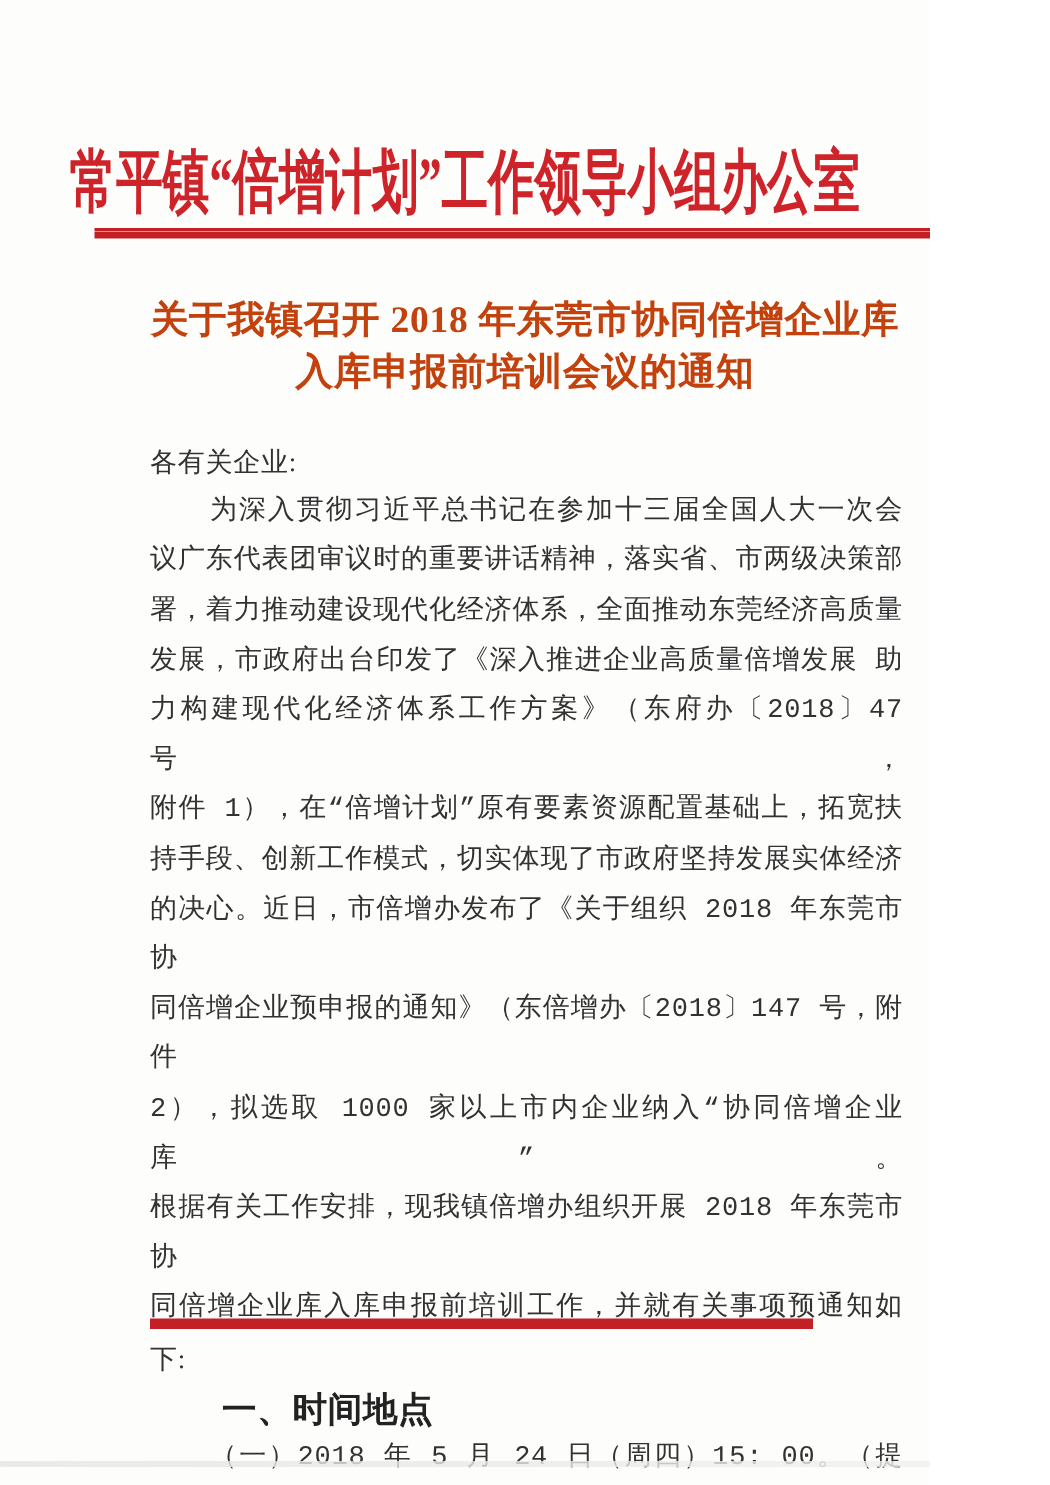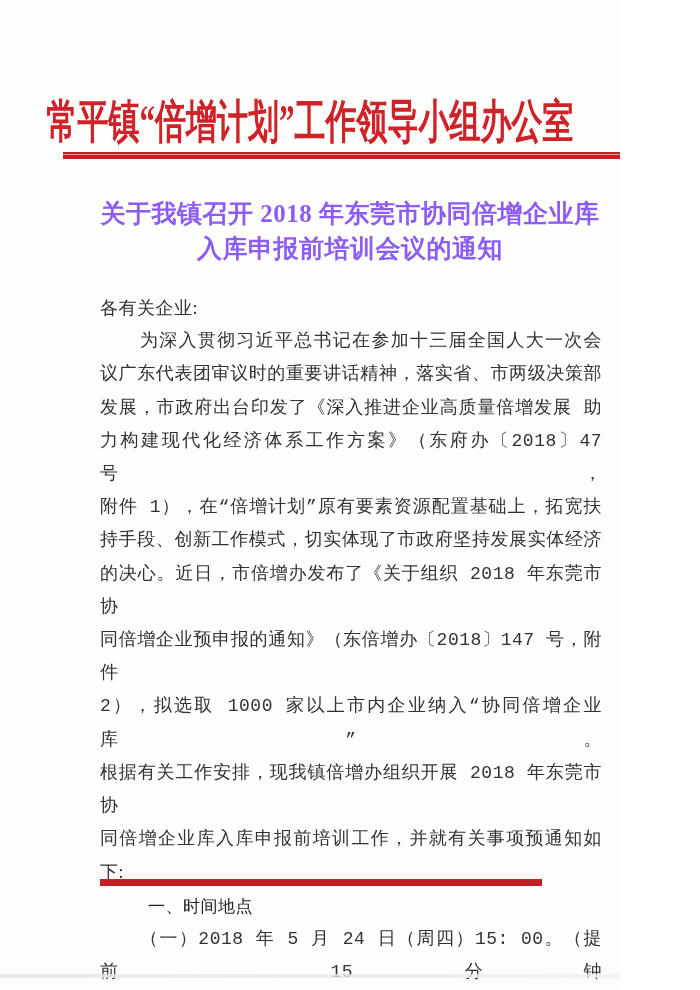--- a/index.html
+++ b/index.html
@@ -38,41 +38,41 @@
   }
 
   
   .notice-title {
     position:absolute;
     top:196px; left:50px; width:600px;
     text-align:center;
     font-size:25px;
     line-height:35px;
     font-weight:700;
-    color:#8b5cf6;
+    color:#c2410c;
     letter-spacing:0.5px;
   }
 
   
   .doc-body {
     position:absolute;
     top:292px; left:100px;
     width:502px;
     font-size:18px;
     line-height:33.2px;
     color:#323232;
     letter-spacing:0.5px;
   }
   .doc-body .line { min-height:33.2px; }
   .doc-body .indent { text-indent:40px; }
   .doc-body .justify { text-align:justify; text-align-last:justify;font-family:Liberation Mono, monospace; }
   .doc-body .heading {
     font-family:"Liberation Sans","DejaVu Sans",sans-serif;
-    font-weight:400;
-    font-size:17px;
+    font-weight:700;
+    font-size:23px;
     text-indent:48px;
     color:#222;
   }
 
   
   .footer-rule {
     position:absolute;
     top:879px; left:100px;
     width:442px; height:7px;
     background:var(--rule,#c32026);
@@ -96,20 +96,21 @@
 
   <div class="notice-title">
     <div>关于我镇召开 2018 年东莞市协同倍增企业库</div>
     <div>入库申报前培训会议的通知</div>
   </div>
 
   <div class="doc-body">
       <div class="line">各有关企业:</div>
       <div class="line indent justify">为深入贯彻习近平总书记在参加十三届全国人大一次会</div>
       <div class="line justify">议广东代表团审议时的重要讲话精神，落实省、市两级决策部</div>
+      <div class="line justify">署，着力推动建设现代化经济体系，全面推动东莞经济高质量</div>
       <div class="line justify">发展，市政府出台印发了《深入推进企业高质量倍增发展 助</div>
       <div class="line justify">力构建现代化经济体系工作方案》（东府办〔2018〕47 号，</div>
       <div class="line justify">附件 1），在“倍增计划”原有要素资源配置基础上，拓宽扶</div>
       <div class="line justify">持手段、创新工作模式，切实体现了市政府坚持发展实体经济</div>
       <div class="line justify">的决心。近日，市倍增办发布了《关于组织 2018 年东莞市协</div>
       <div class="line justify">同倍增企业预申报的通知》（东倍增办〔2018〕147 号，附件</div>
       <div class="line justify">2），拟选取 1000 家以上市内企业纳入“协同倍增企业库”。</div>
       <div class="line justify">根据有关工作安排，现我镇倍增办组织开展 2018 年东莞市协</div>
       <div class="line justify">同倍增企业库入库申报前培训工作，并就有关事项预通知如</div>
       <div class="line">下:</div>

